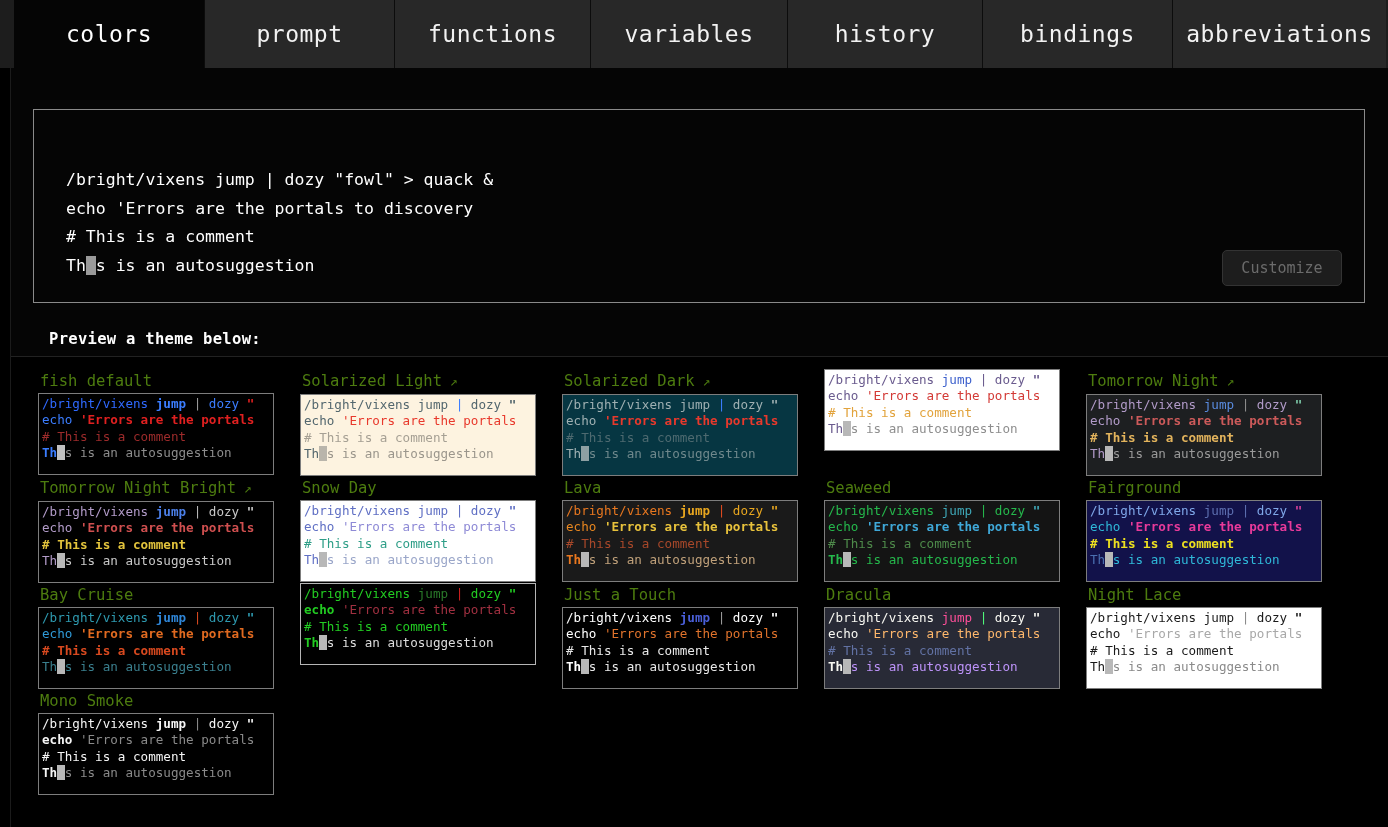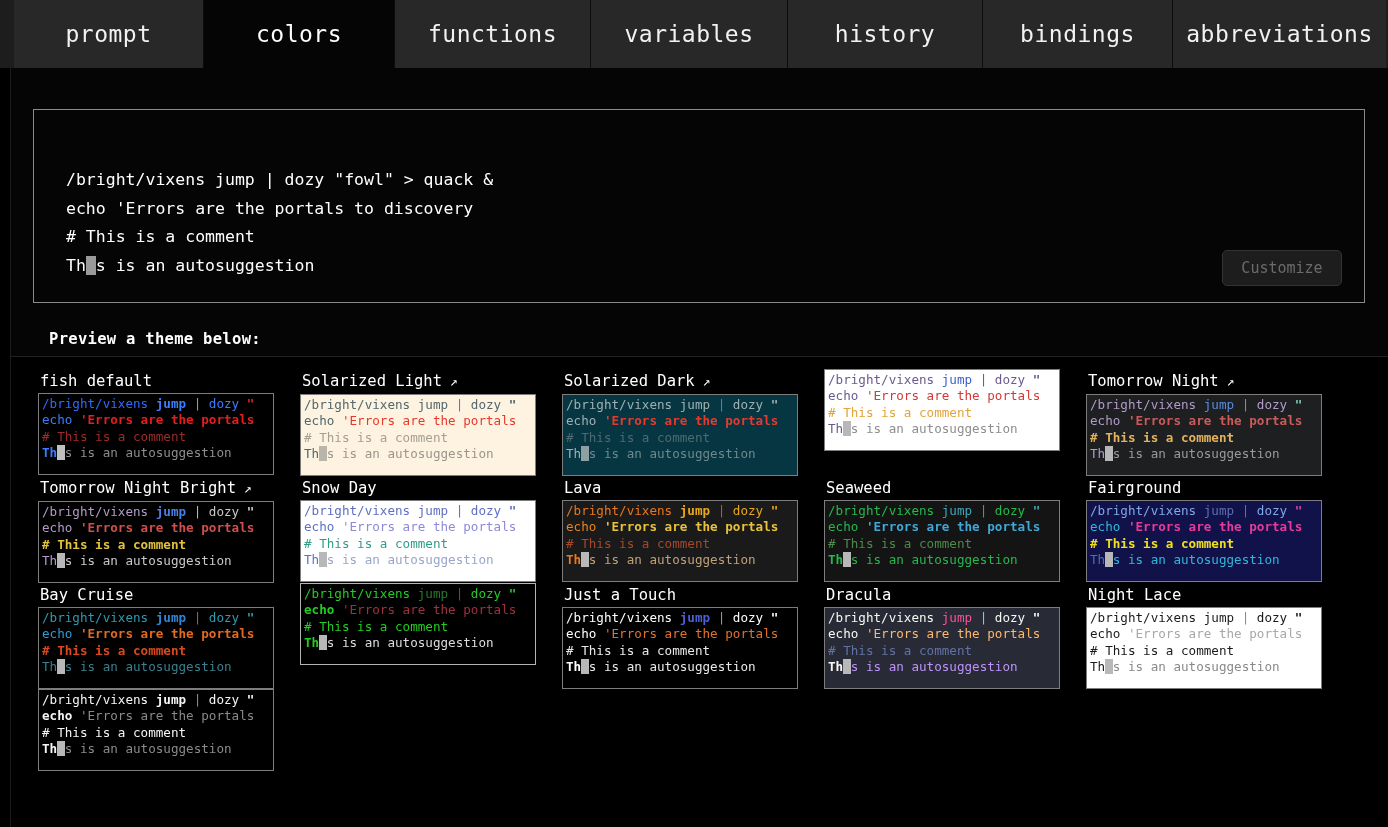--- a/index.html
+++ b/index.html
@@ -117,21 +117,21 @@
     background: #000;
     border-top: 1px solid #222;
   }
   .grid {
     position: absolute; left: 27px; top: 12px;
     width: 1320px;
     display: flex; flex-wrap: wrap;
   }
   .theme { width: 262px; margin-bottom: 0px; }
   .theme-title {
-    color: #ffffff;
+    color: #4d7c0f;
     font-size: 15.5px;
     line-height: 24px;
     padding-left: 2px;
     white-space: nowrap;
   }
   .theme-title .arrow { font-size: 13px; }
   .sample {
     width: 236px; height: 82px;
     border: 1px solid #7d7d7d;
     overflow: hidden;
@@ -139,26 +139,26 @@
     line-height: 16.4px;
     padding: 2px 0 0 3px;
     white-space: pre;
   }
   .sample .line { height: 16.4px; white-space: pre; }
 </style>
 </head>
 <body>
 
 <div class="tabbar" id="tabbar">
+    <div class="tab tab-colors active">
+      <span>colors</span>
+    </div>
     <div class="tab tab-prompt">
       <span>prompt</span>
     </div>
-    <div class="tab tab-colors active">
-      <span>colors</span>
-    </div>
     <div class="tab tab-functions">
       <span>functions</span>
     </div>
     <div class="tab tab-variables">
       <span>variables</span>
     </div>
     <div class="tab tab-history">
       <span>history</span>
     </div>
     <div class="tab tab-bindings">
@@ -236,19 +236,20 @@
           </div>
           <div class="theme">
             <div class="theme-title"><span>Dracula</span></div>
             <div class="sample" style="background: rgb(40, 42, 54); border-color: rgb(125, 125, 125);"><div class="line"><span style="color: rgb(248, 248, 242);">/bright/vixens</span><span style="color: rgb(255, 79, 154);"> jump</span><span style="color: rgb(80, 250, 123);"> | </span><span style="color: rgb(248, 248, 242);">dozy</span><span style="color: rgb(248, 248, 242); font-weight: bold;"> "</span></div><div class="line"><span style="color: rgb(248, 248, 242);">echo</span><span style="color: rgb(255, 184, 108);"> 'Errors are the portals</span></div><div class="line"><span style="color: rgb(98, 114, 164);"># This is a comment</span></div><div class="line"><span style="color: rgb(248, 248, 242); font-weight: bold;">Th</span><span style="color: rgb(184, 184, 184); background: rgb(184, 184, 184);">i</span><span style="color: rgb(189, 147, 249);">s is an autosuggestion</span></div></div>
           </div>
           <div class="theme">
             <div class="theme-title"><span>Night Lace</span></div>
             <div class="sample" style="background: rgb(255, 255, 255); border-color: rgb(125, 125, 125);"><div class="line"><span style="color: rgb(26, 26, 26);">/bright/vixens</span><span style="color: rgb(26, 26, 26);"> jump</span><span style="color: rgb(138, 138, 138);"> | </span><span style="color: rgb(26, 26, 26);">dozy</span><span style="color: rgb(26, 26, 26); font-weight: bold;"> "</span></div><div class="line"><span style="color: rgb(26, 26, 26);">echo</span><span style="color: rgb(168, 168, 168);"> 'Errors are the portals</span></div><div class="line"><span style="color: rgb(26, 26, 26);"># This is a comment</span></div><div class="line"><span style="color: rgb(26, 26, 26);">Th</span><span style="color: rgb(184, 184, 184); background: rgb(184, 184, 184);">i</span><span style="color: rgb(138, 138, 138);">s is an autosuggestion</span></div></div>
           </div>
           <div class="theme">
+            <div class="theme-title"><span>Mono Smoke</span></div>
             <div class="sample" style="background: rgb(0, 0, 0); border-color: rgb(125, 125, 125);"><div class="line"><span style="color: rgb(245, 245, 245);">/bright/vixens</span><span style="color: rgb(245, 245, 245); font-weight: bold;"> jump</span><span style="color: rgb(138, 138, 138);"> | </span><span style="color: rgb(245, 245, 245);">dozy</span><span style="color: rgb(245, 245, 245); font-weight: bold;"> "</span></div><div class="line"><span style="color: rgb(245, 245, 245); font-weight: bold;">echo</span><span style="color: rgb(138, 138, 138);"> 'Errors are the portals</span></div><div class="line"><span style="color: rgb(245, 245, 245);"># This is a comment</span></div><div class="line"><span style="color: rgb(245, 245, 245); font-weight: bold;">Th</span><span style="color: rgb(184, 184, 184); background: rgb(184, 184, 184);">i</span><span style="color: rgb(138, 138, 138);">s is an autosuggestion</span></div></div>
           </div>
         </div>
     </div>
 
   </div>
 </div>
 
 </body></html>

